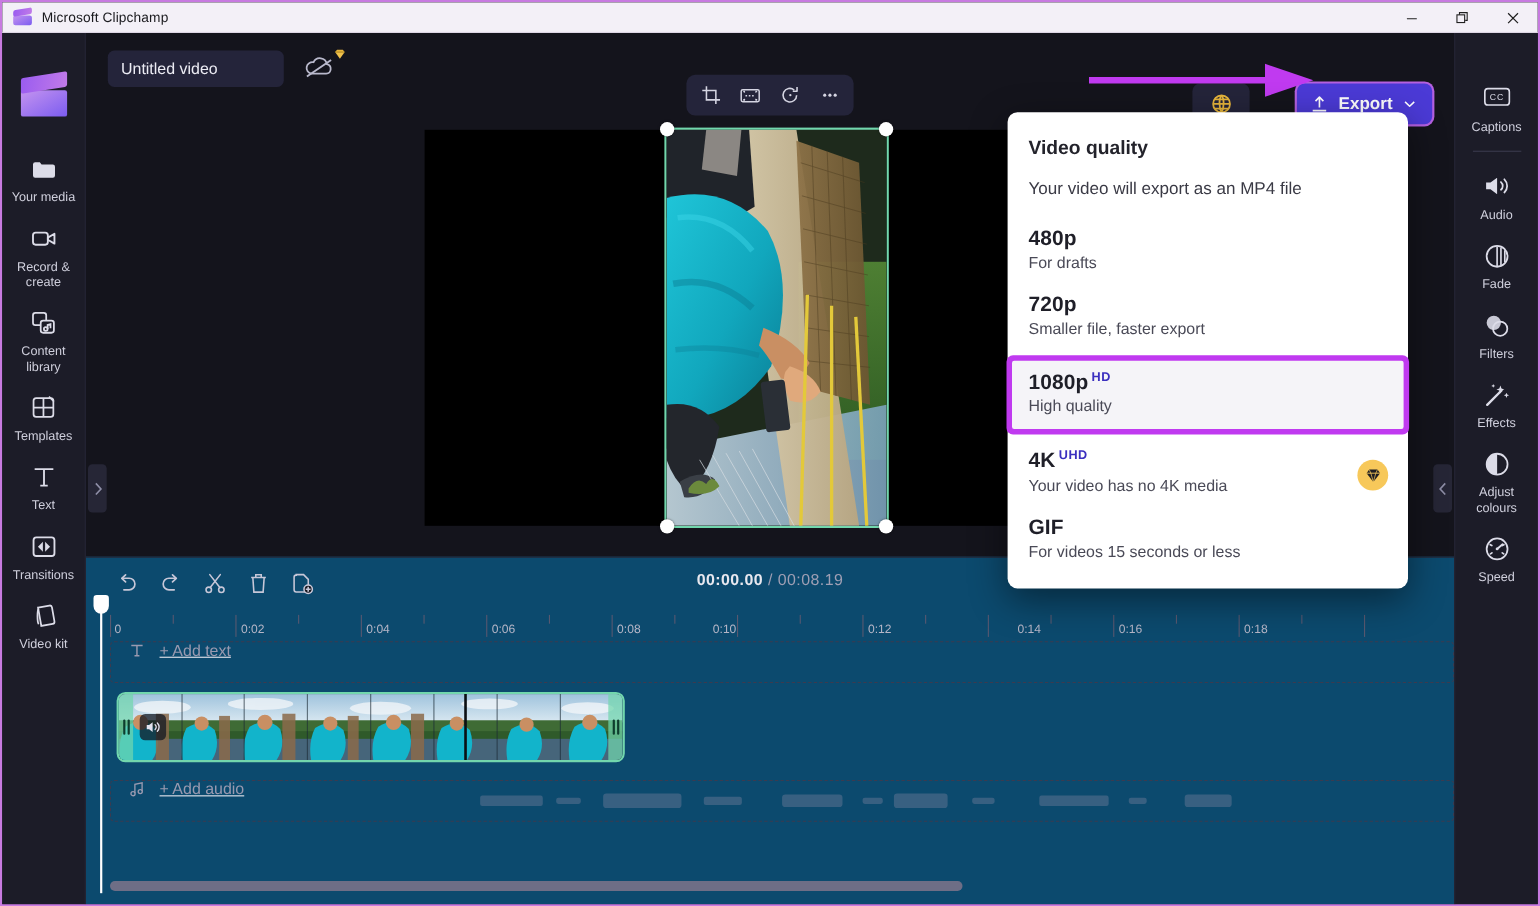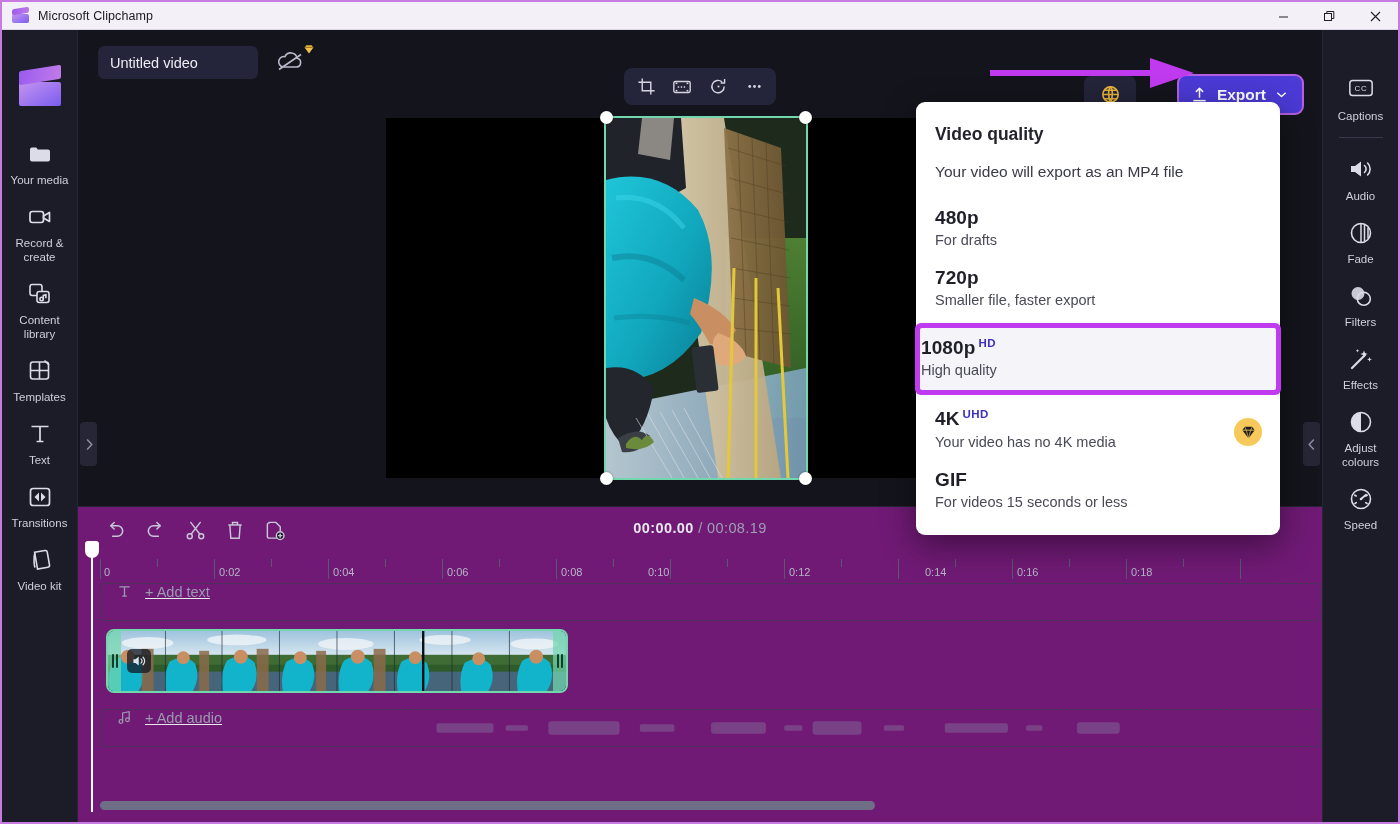--- a/index.html
+++ b/index.html
@@ -140,21 +140,21 @@
   .pb-center {
     position:absolute; left:50%; transform:translateX(-50%); top:8px;
     display:flex; align-items:center; gap:27px;
   }
   .pb-btn { cursor:pointer; display:flex; align-items:center; justify-content:center; }
   .noCaption { position:absolute; left:318px; top:12px; cursor:pointer; }
 
   
   .timeline {
     position:absolute; left:76px; right:76px; bottom:0; height:316px;
-    background:#701a75; border-top:1px solid #262636;
+    background:#0c4a6e; border-top:1px solid #262636;
   }
   .tl-toolbar { height:46px; position:relative; }
   .tl-tools { position:absolute; left:22px; top:9px; display:flex; gap:10px; }
   .tl-tool {
     width:30px; height:28px; display:flex; align-items:center; justify-content:center;
     border-radius:5px; cursor:pointer;
   }
   .timecode {
     position:absolute; left:50%; transform:translateX(-50%); top:13px;
     font-size:14.5px; letter-spacing:.4px; font-weight:700;
@@ -213,21 +213,21 @@
   .em-sub { font-size:15.5px; color:#3a3a45; padding:0 19px; margin-bottom:20px; }
   .em-opt { padding:6px 19px 13px; cursor:pointer; position:relative; }
   .em-opt .name { font-size:19px; font-weight:600; color:#1f1f28; letter-spacing:.1px; }
   .em-opt .name .sup {
     font-size:11.5px; font-weight:700; color:#3b2fbf; vertical-align:super;
     margin-left:3px; letter-spacing:.5px;
   }
   .em-opt .desc { font-size:14.5px; color:#4a4a57; margin-top:3px; }
   .em-opt.selected {
     background:#f5f4f8; box-shadow:0 0 0 5px #c03af0; margin:7px 4px 12px; border-radius:2px;
-    padding:9px 1px 12px;
+    padding:9px 15px 12px;
   }
   .em-gem {
     position:absolute; right:18px; top:50%; transform:translateY(-50%);
     width:28px; height:28px; border-radius:50%; background:#f7c85a;
     display:flex; align-items:center; justify-content:center;
   }
 </style>
 </head>
 <body>
 

